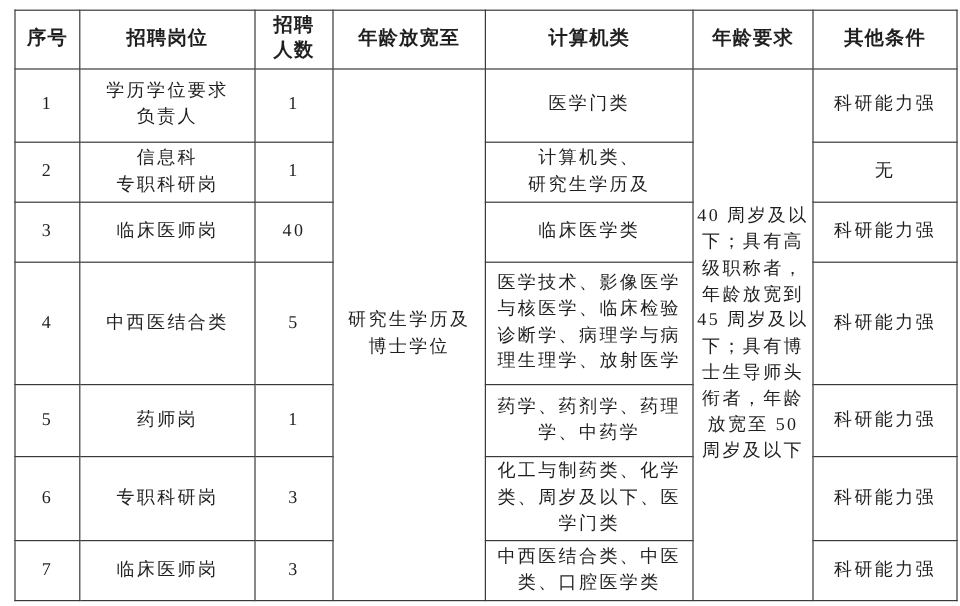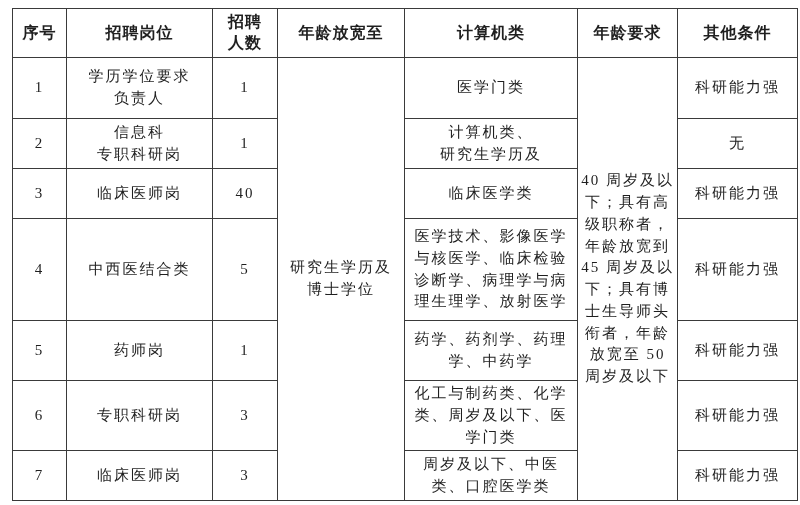--- a/index.html
+++ b/index.html
@@ -143,18 +143,18 @@
         <td>专职科研岗</td>
         <td class="num-cell">3</td>
         <td>化工与制药类、化学类、周岁及以下、医学门类</td>
         <td>科研能力强</td>
       </tr>
 
       <tr class="h-r7">
         <td class="num-cell">7</td>
         <td>临床医师岗</td>
         <td class="num-cell">3</td>
-        <td>周岁及以下、中医类、口腔医学类</td>
+        <td>中西医结合类、中医类、口腔医学类</td>
         <td>科研能力强</td>
       </tr>
     </tbody>
   </table>
 </div>
 
 </body></html>

